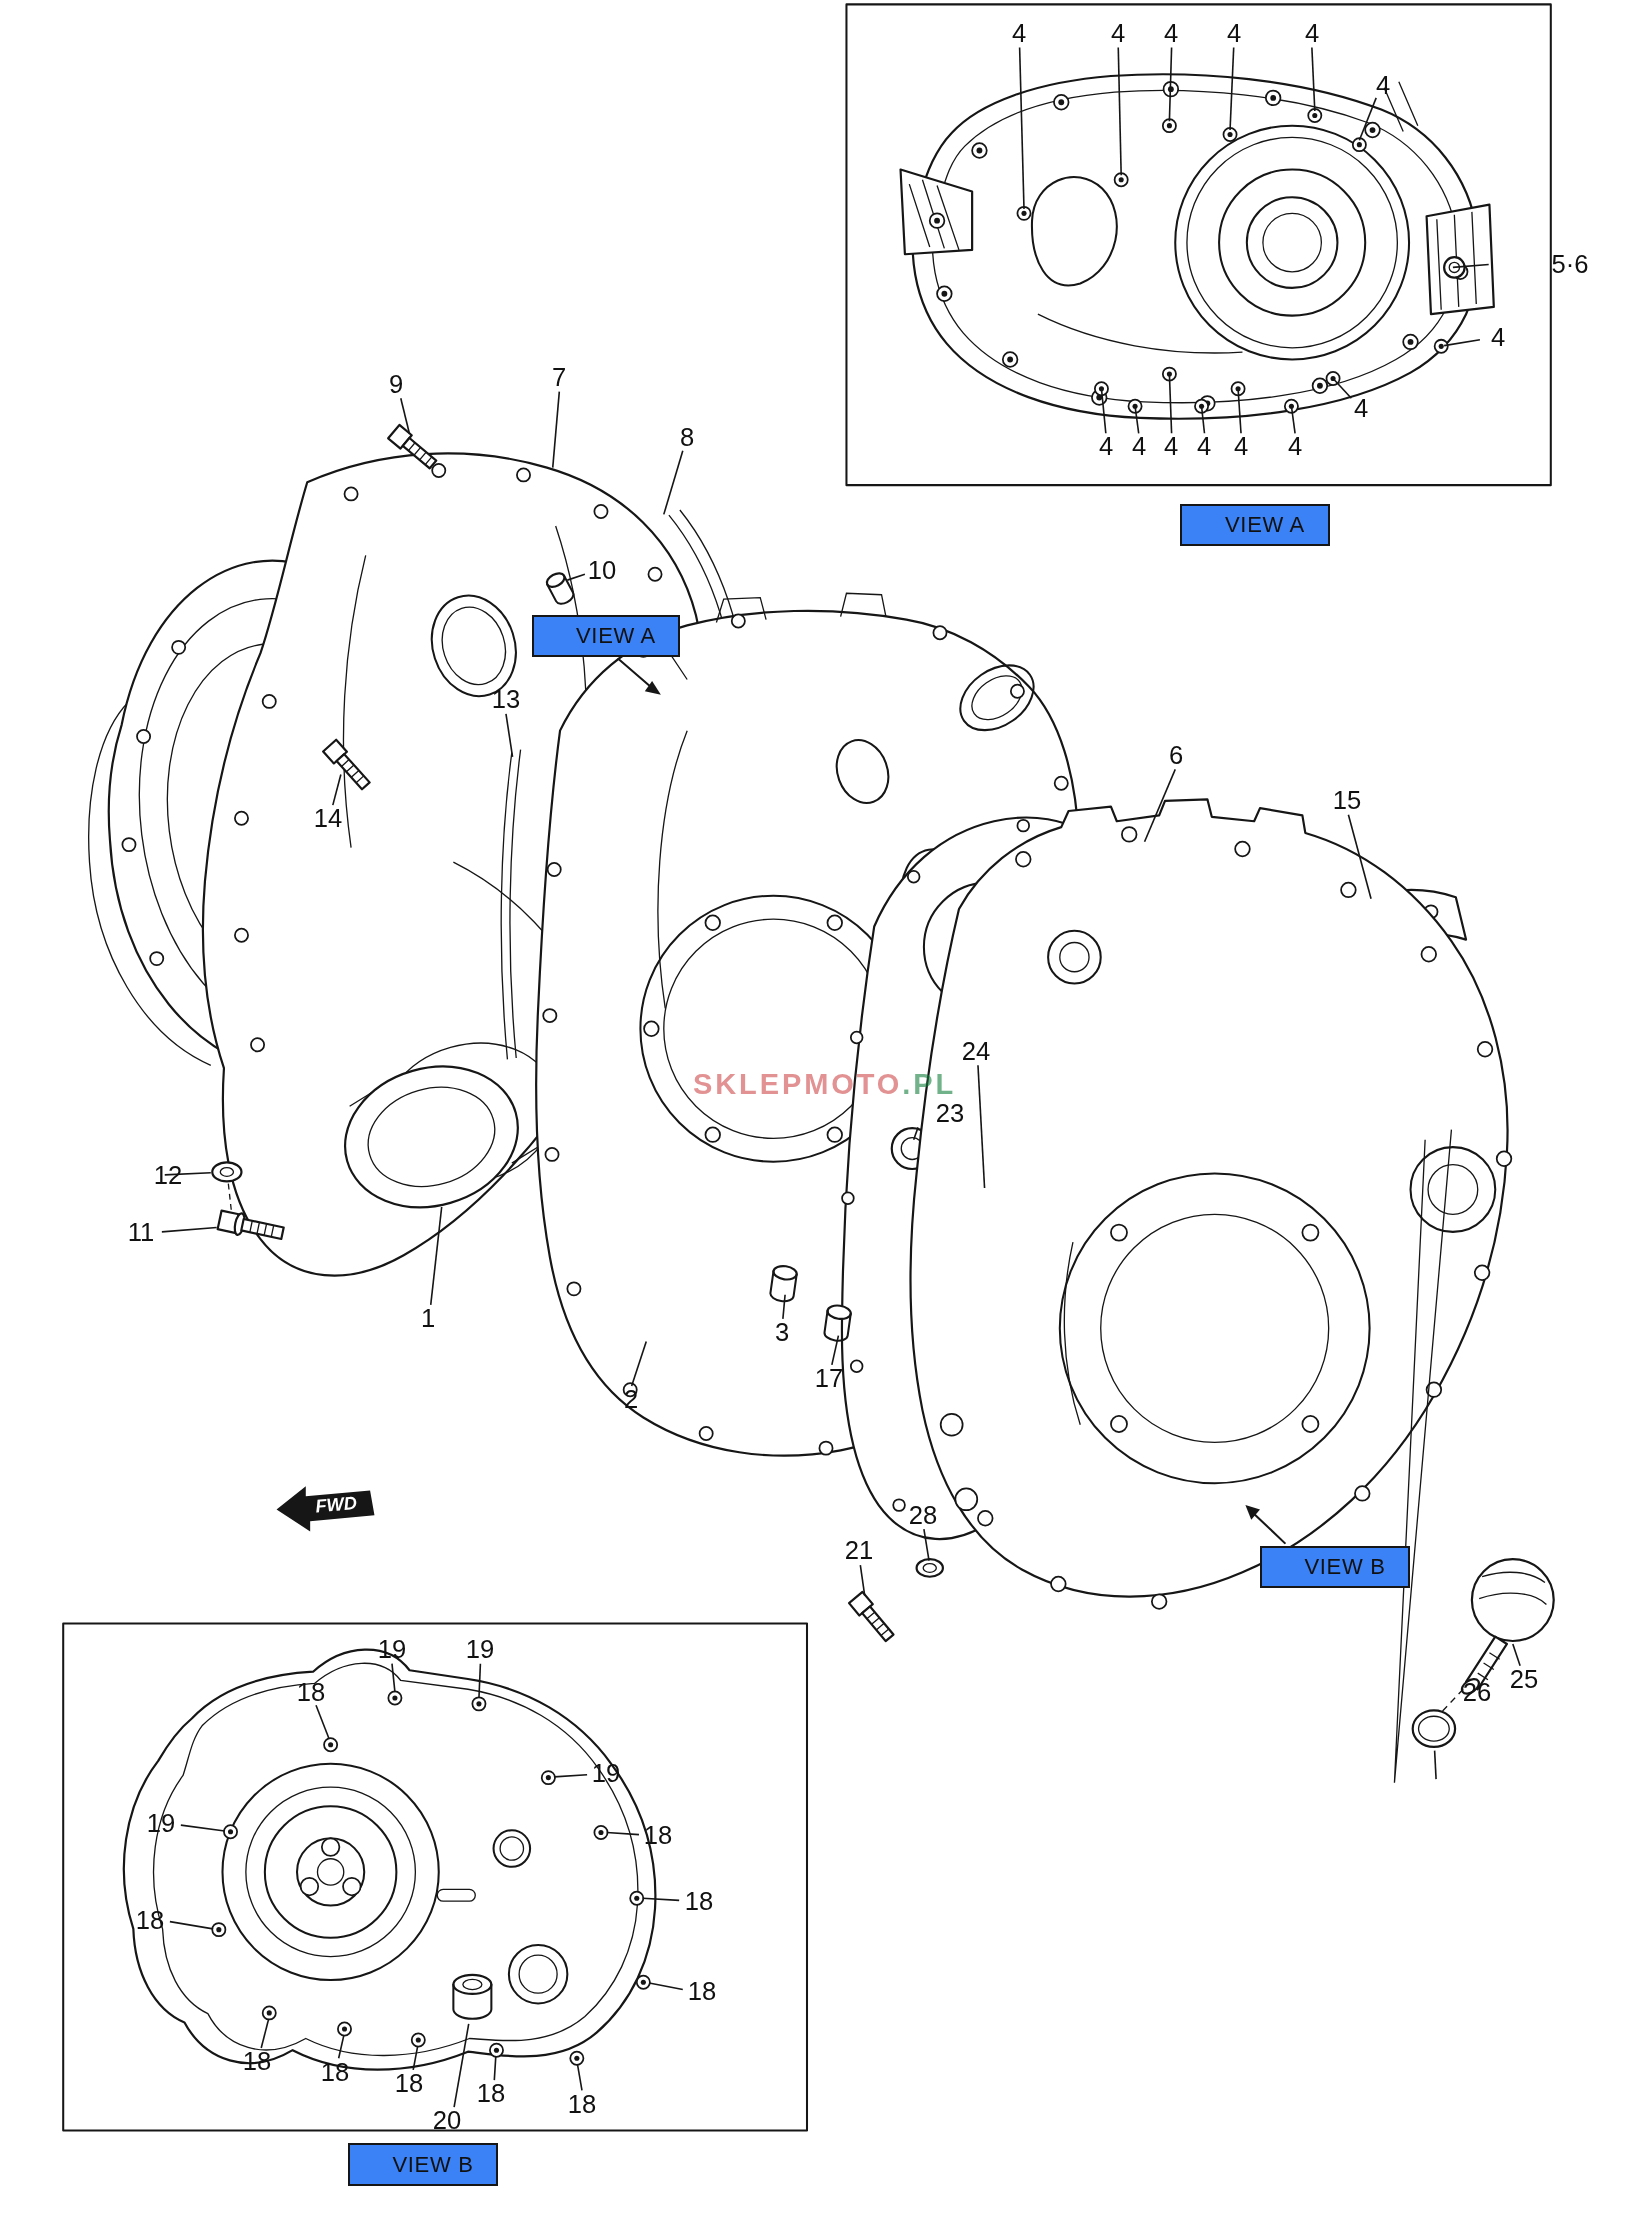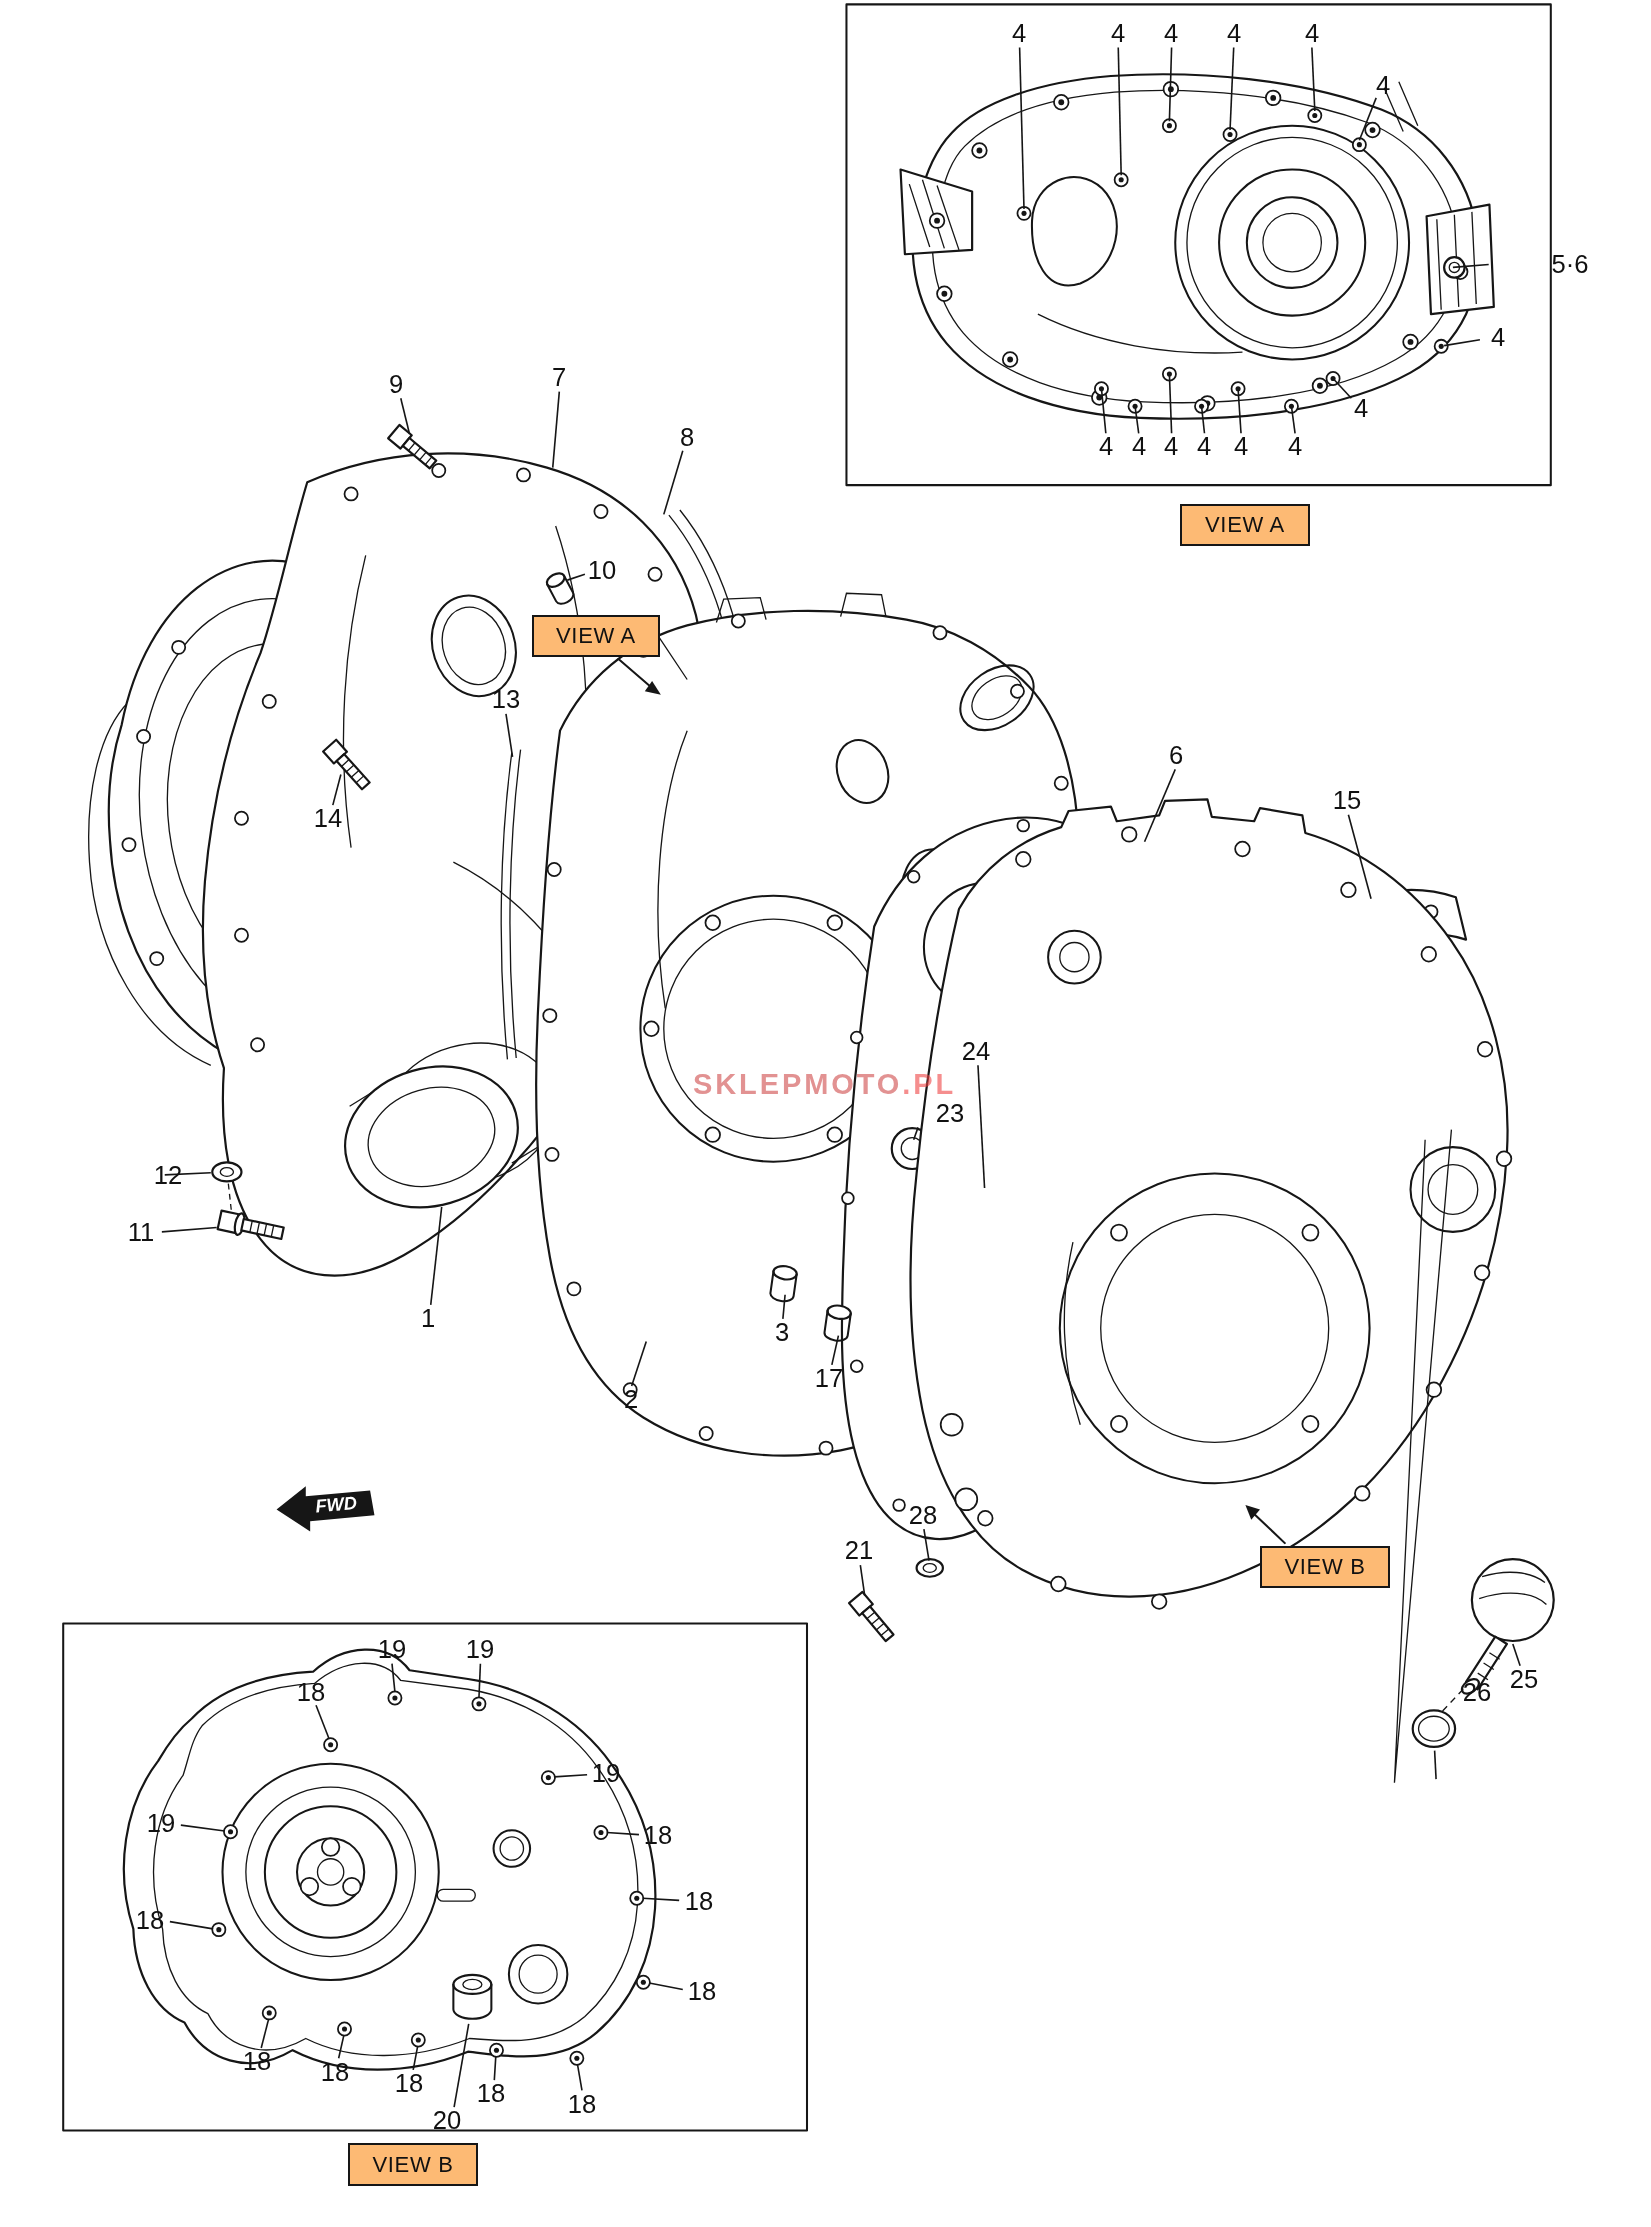--- a/index.html
+++ b/index.html
@@ -13,30 +13,30 @@
   svg .thin{fill:none;stroke:#161616;stroke-width:1.8;}
   svg .hole{fill:#ffffff;stroke:#161616;stroke-width:2.4;}
   svg .dot{fill:#161616;stroke:none;}
   svg .blk{fill:#161616;stroke:none;}
   svg .leader{fill:none;stroke:#161616;stroke-width:2.2;}
   .callout{
     position:absolute;transform:translate(-50%,-50%);
     font-size:25.6px;color:#111;line-height:1;white-space:nowrap;
   }
   .viewbox{
-    position:absolute;border:2.2px solid #161616;background:#fdba74;
+    position:absolute;border:2.2px solid #161616;background:#3b82f6;
     display:flex;align-items:center;justify-content:center;
-    font-size:22px;letter-spacing:0.7px;color:#111;
+    font-size:22px;letter-spacing:0.7px;color:#111;padding-left:20px;
   }
   .watermark{
     position:absolute;left:693px;top:1068px;font-size:29px;font-weight:bold;
     letter-spacing:2.9px;opacity:.6;white-space:nowrap;
   }
   .watermark .wm-main{color:#cf4a4a;}
-  .watermark .wm-suffix{color:#ef4444;text-align:center;}
+  .watermark .wm-suffix{color:#15803d;text-align:center;}
 </style>
 </head>
 <body>
 
 <div class="stage">
 
   <svg class="art" width="1652" height="2227" viewBox="0 0 2260 3048">
 
     <g>
       <path class="thin" d="M 176 960 C 134 1002 116 1090 122 1180 C 130 1306 196 1418 288 1458"></path>

